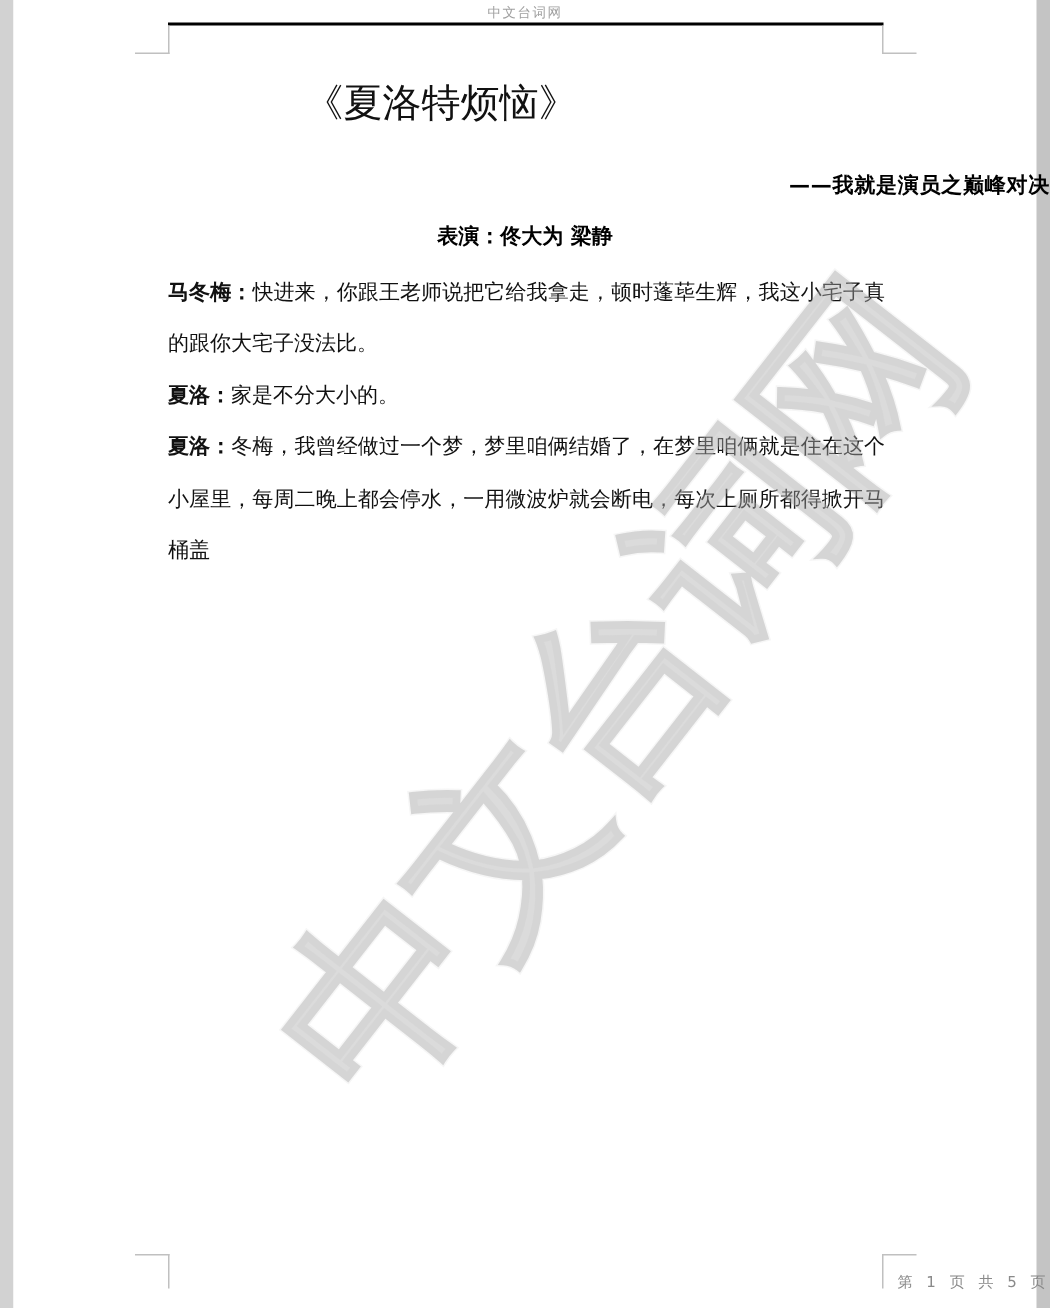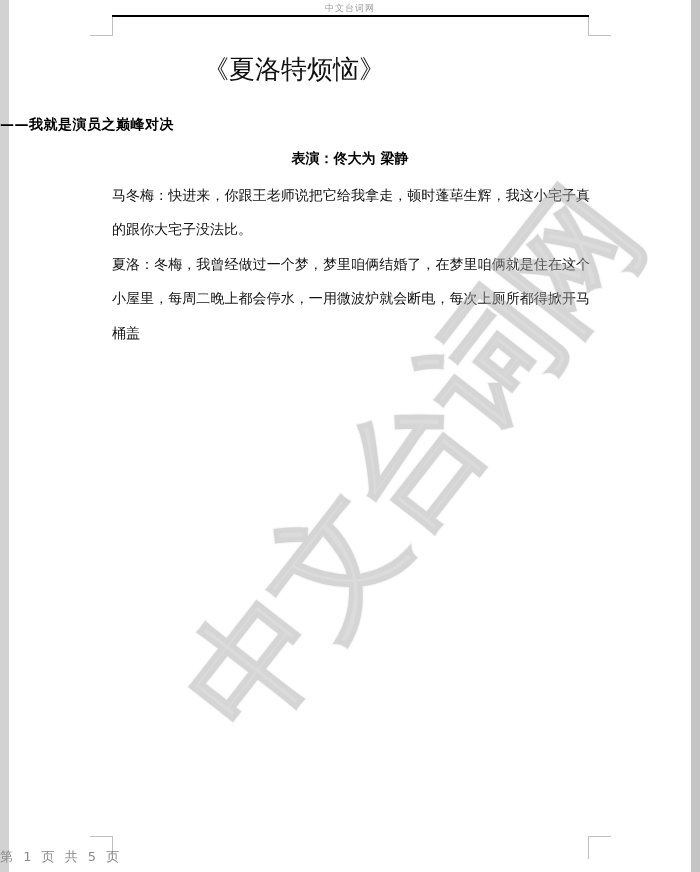--- a/index.html
+++ b/index.html
@@ -24,39 +24,39 @@
     .corner.tl { left: 90px; top: 17px; border-right-width: 1px; border-bottom-width: 1px; width: 22px; height: 18px; }
     .corner.tr { left: 588px; top: 17px; border-left-width: 1px; border-bottom-width: 1px; width: 22px; height: 18px; }
     .corner.bl { left: 90px; top: 836px; border-right-width: 1px; border-top-width: 1px; width: 22px; height: 22px; }
     .corner.br { left: 588px; top: 836px; border-left-width: 1px; border-top-width: 1px; width: 22px; height: 22px; }
 
     .title {
       position: absolute; left: 0; width: 588px; top: 52px; text-align: center;
       font-family: "DejaVu Serif", serif; font-size: 26px; line-height: 34px; color: #111;
     }
     .subtitle {
-      position: absolute; left: 0; width: 700px; top: 114px; text-align: left;
+      position: absolute; left: 0; width: 700px; top: 114px; text-align: right;
       font-size: 14px; font-weight: bold; line-height: 20px; letter-spacing: 0.5px;
     }
     .performers {
       position: absolute; left: 0; width: 700px; top: 148px; text-align: center;
       font-size: 14px; font-weight: bold; line-height: 20px;
     }
 
     .body-text {
       position: absolute; left: 112px; top: 178px; width: 478px;
       font-size: 14px; line-height: 34.4px; color: #111;
       text-align: justify;
     }
     .para { margin: 0; }
-    .speaker { font-weight: normal; }
+    .speaker { font-weight: bold; }
 
     .footer-text {
-      position: absolute; left: 0; width: 700px; top: 848px; text-align: left;
-      font-size: 13px; color: #8a8a8a; letter-spacing: 3px;
+      position: absolute; left: 0; width: 700px; top: 848px; text-align: right;
+      font-size: 10px; color: #8a8a8a; letter-spacing: 3px;
     }
 
     .watermark {
       position: absolute; left: 95px; top: 400px; width: 620px; text-align: center;
       font-size: 132px; font-weight: bold; color: rgba(170,170,170,0.42);
       transform: rotate(-52deg); transform-origin: 50% 50%;
       letter-spacing: -4px; line-height: 140px;
       pointer-events: none; z-index: 5; white-space: nowrap;
       font-family: "DejaVu Sans", sans-serif;
       -webkit-text-stroke: 2px rgba(170,170,170,0.1);
@@ -76,18 +76,19 @@
 <div class="corner tr"></div>
 <div class="corner bl"></div>
 <div class="corner br"></div>
 
 <h1 class="title" style="margin:0;font-weight:normal;">《夏洛特烦恼》</h1>
 <div class="subtitle">——我就是演员之巅峰对决</div>
 <div class="performers">表演：佟大为  梁静</div>
 
 <div class="body-text">
   <p class="para"><span class="speaker">马冬梅：</span><span>快进来，你跟王老师说把它给我拿走，顿时蓬荜生辉，我这小宅子真的跟你大宅子没法比。</span></p>
+  <p class="para"><span class="speaker">夏洛：</span><span>家是不分大小的。</span></p>
   <p class="para"><span class="speaker">夏洛：</span><span>冬梅，我曾经做过一个梦，梦里咱俩结婚了，在梦里咱俩就是住在这个小屋里，每周二晚上都会停水，一用微波炉就会断电，每次上厕所都得掀开马桶盖</span></p>
 </div>
 
 <div class="watermark">中文台词网</div>
 
 <div class="footer-text">第 1 页 共 5 页</div>
 
 </body></html>

